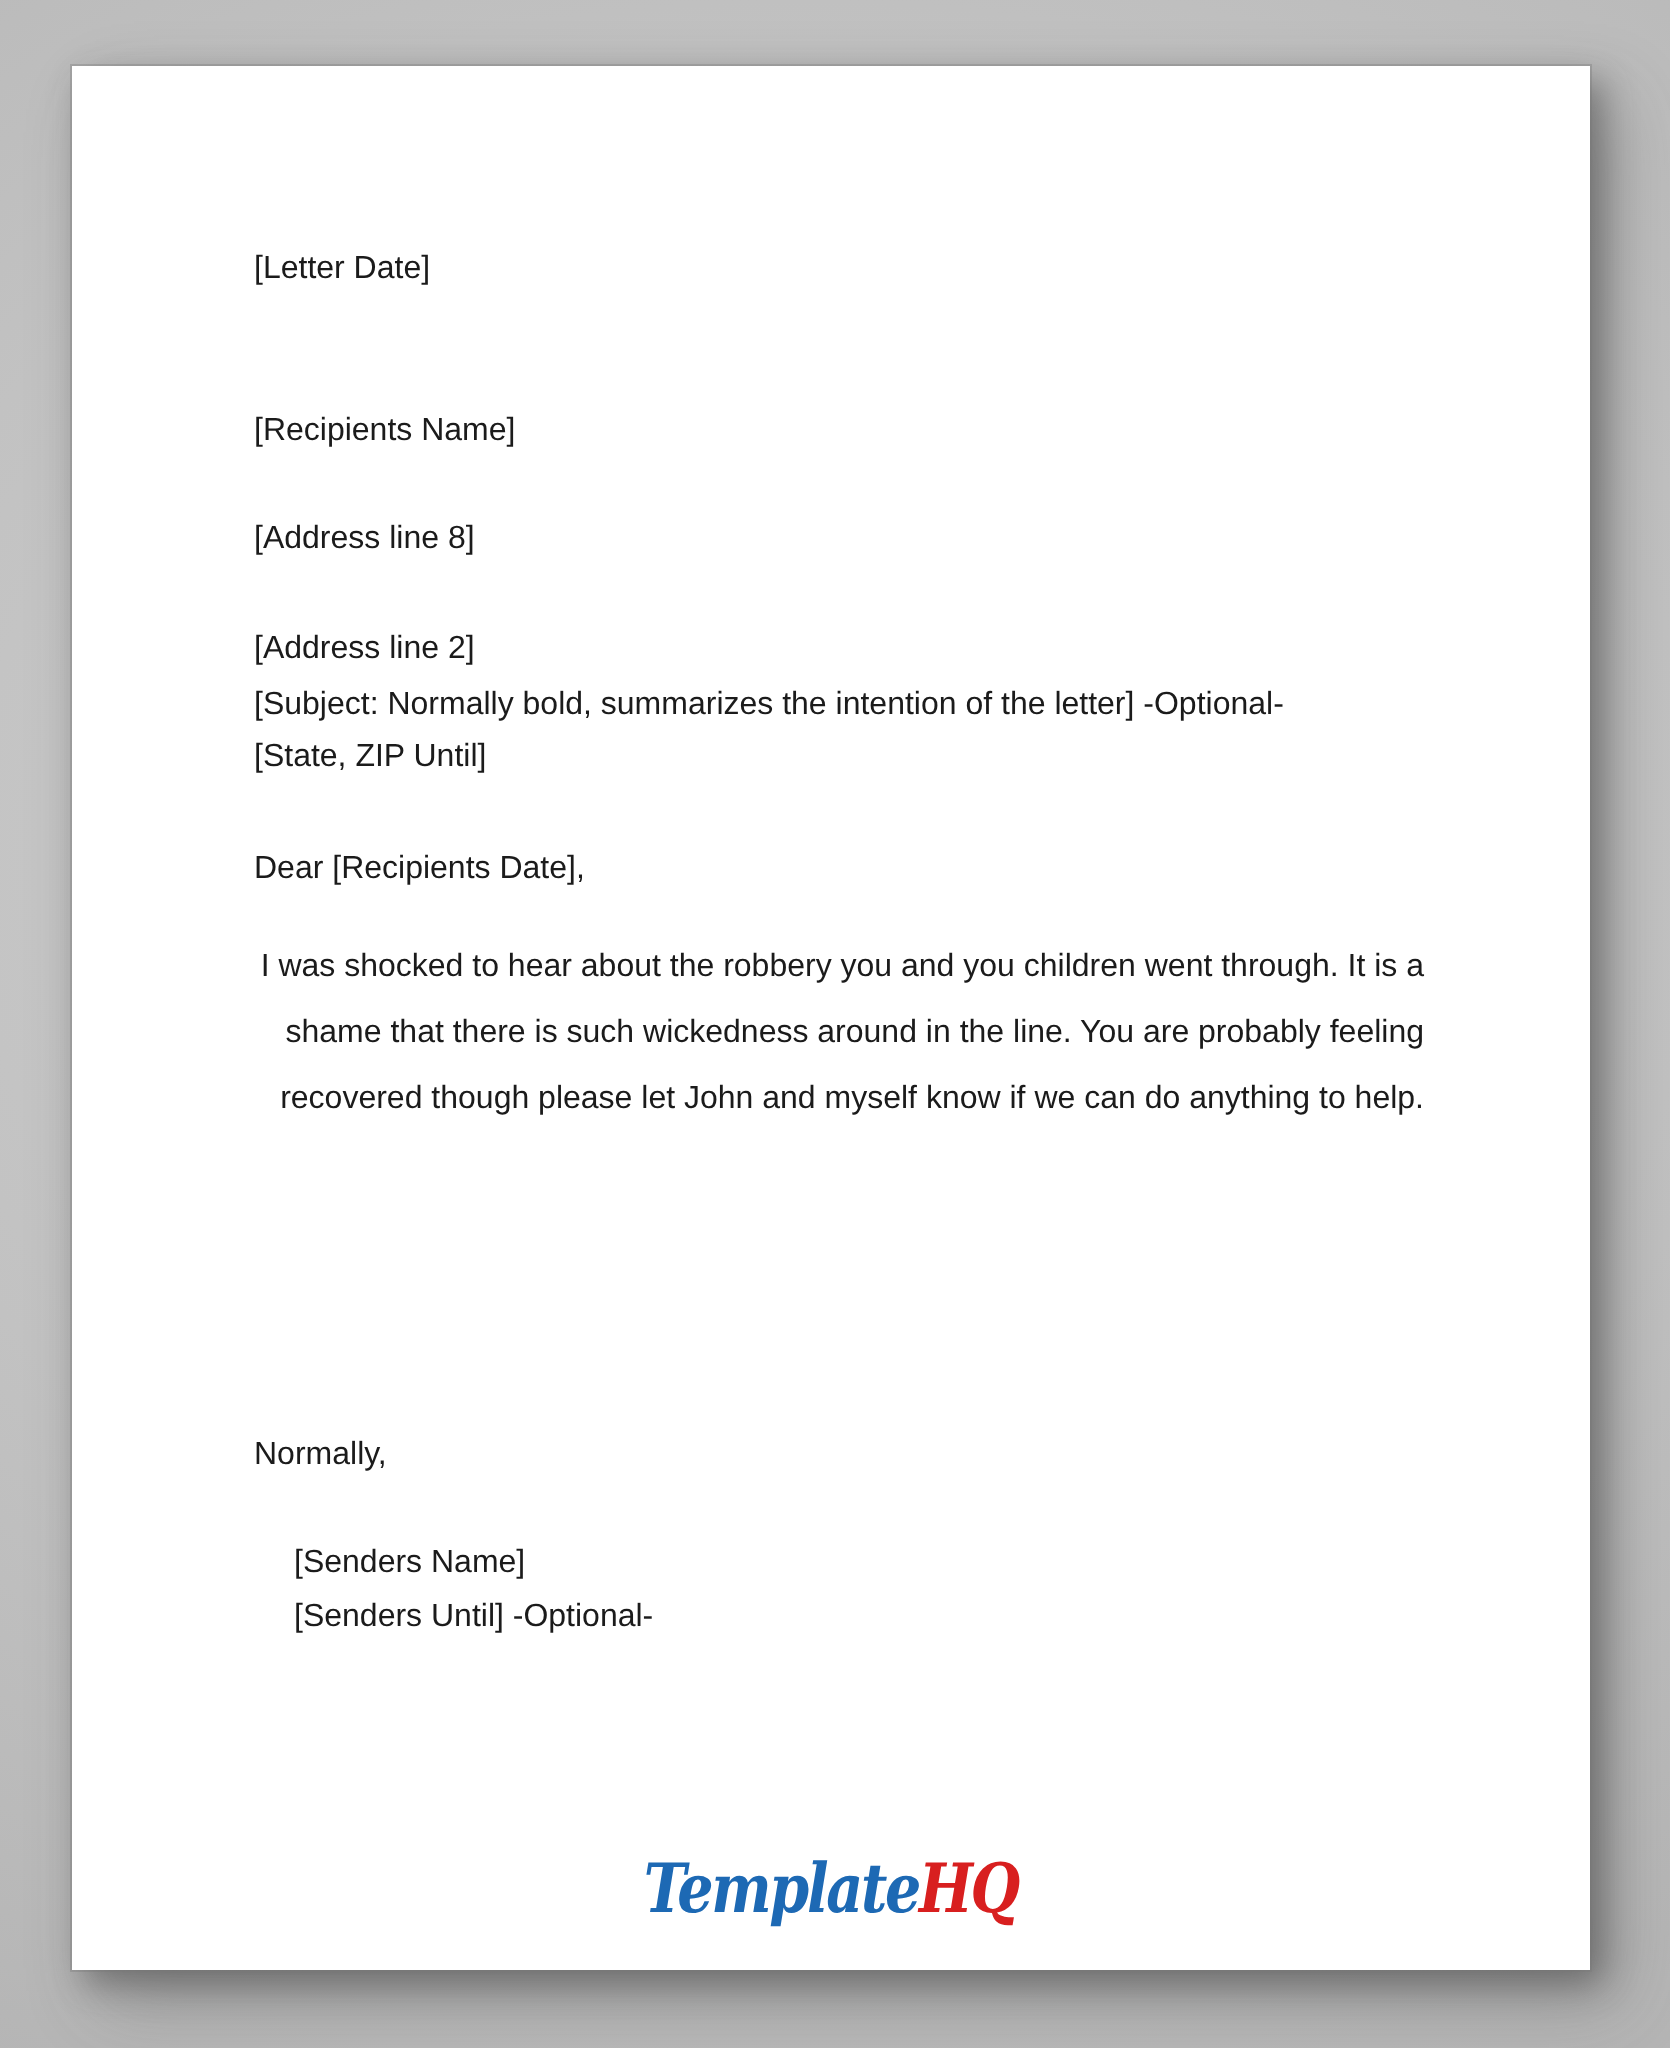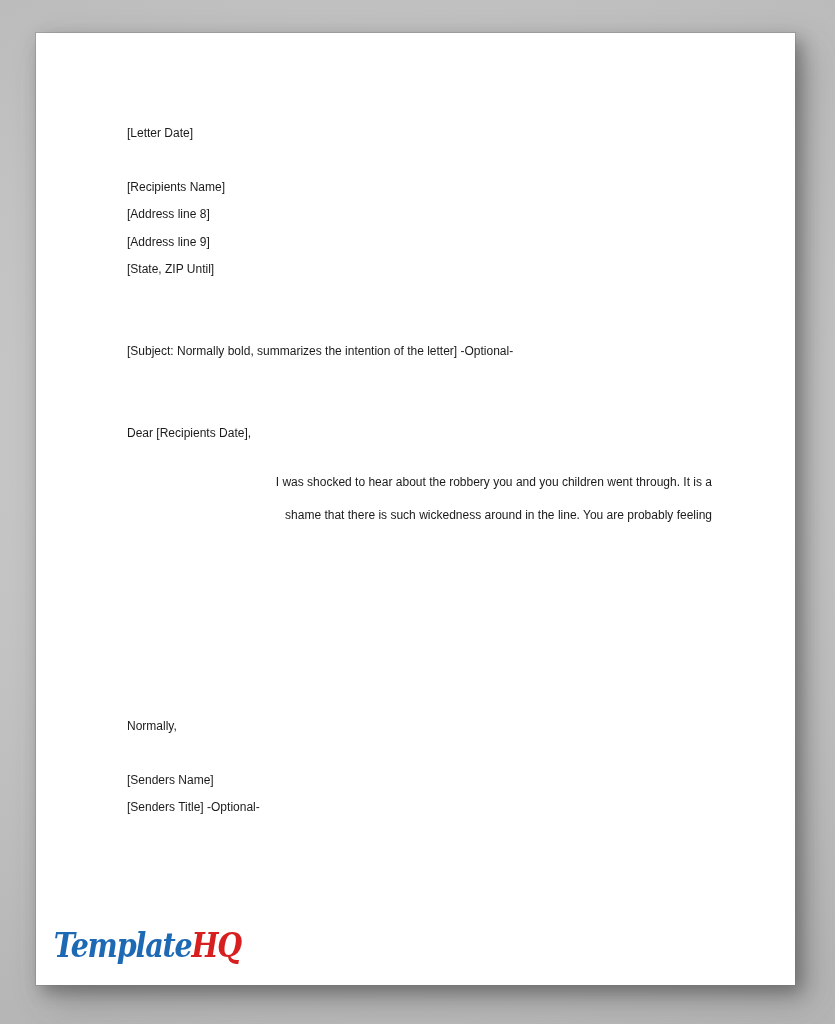--- a/index.html
+++ b/index.html
@@ -35,49 +35,50 @@
   
   #letter {
     position: absolute;
     left: 91px;          
     top: 0;
     width: 600px;
   }
 
   .line {
     color: #1b1b1b;
-    font-size: 12px;
+    font-size: 16px;
     line-height: 1;
     white-space: nowrap;
   }
 
   .blk-date       { position: absolute; top: 94px;  }
 
   .blk-recipient  { position: absolute; top: 148px; }
   .blk-recipient .line { margin-bottom: 0; }
-  .addr-line      { height: 27.3px; }
+  .addr-line      { height: 27.3px; margin-top: 27px; }
 
   .blk-subject    { position: absolute; top: 312px; }
 
   .blk-salutation { position: absolute; top: 394px; }
 
   .blk-body       { position: absolute; top: 443px; width: 585px; text-align: right; }
   .body-line      { height: 33.2px; }
 
   .blk-closing    { position: absolute; top: 687px; }
 
   .blk-signature  { position: absolute; top: 741px; }
-  .sig-line       { height: 27.3px; }
+  .sig-line       { height: 27.3px; margin-left: 20px; }
 
   
   #logo {
     position: absolute;
     left: 0;
     right: 0;
     top: 895px;
+    text-align: center;
     line-height: 1;
   }
   .logo-text {
     display: inline-block;
     font-family: "DejaVu Serif", serif;
     font-size: 34px;
     font-weight: bold;
     font-style: italic;
     letter-spacing: -1.4px;
     transform: scaleX(0.84);
@@ -94,44 +95,45 @@
 
   <div id="letter">
 
     <div class="blk-date">
       <div class="line">[Letter Date]</div>
     </div>
 
     <div class="blk-recipient">
       <div class="line addr-line">[Recipients Name]</div>
       <div class="line addr-line">[Address line 8]</div>
-      <div class="line addr-line">[Address line 9]</div>
+      <div class="line addr-line">[Address line 2]</div>
       <div class="line addr-line">[State, ZIP Until]</div>
     </div>
 
     <div class="blk-subject">
       <div class="line">[Subject: Normally bold, summarizes the intention of the letter] -Optional-</div>
     </div>
 
     <div class="blk-salutation">
       <div class="line">Dear [Recipients Date],</div>
     </div>
 
     <div class="blk-body">
       <div class="line body-line">I was shocked to hear about the robbery you and you children went through. It is a</div>
       <div class="line body-line">shame that there is such wickedness around in the line. You are probably feeling</div>
+      <div class="line body-line">recovered though please let John and myself know if we can do anything to help.</div>
     </div>
 
     <div class="blk-closing">
       <div class="line">Normally,</div>
     </div>
 
     <div class="blk-signature">
       <div class="line sig-line">[Senders Name]</div>
-      <div class="line sig-line">[Senders Title] -Optional-</div>
+      <div class="line sig-line">[Senders Until] -Optional-</div>
     </div>
 
   </div>
 
   <div id="logo">
     <span class="logo-text"><span class="logo-a">Template</span><span class="logo-b">HQ</span></span>
   </div>
 
 </div>
 

